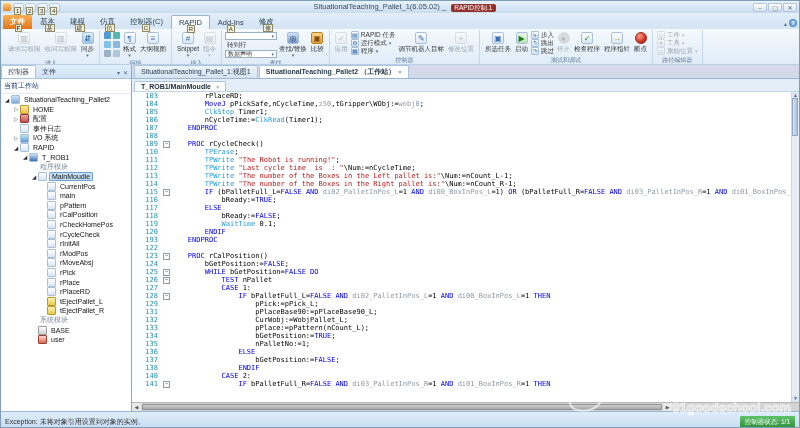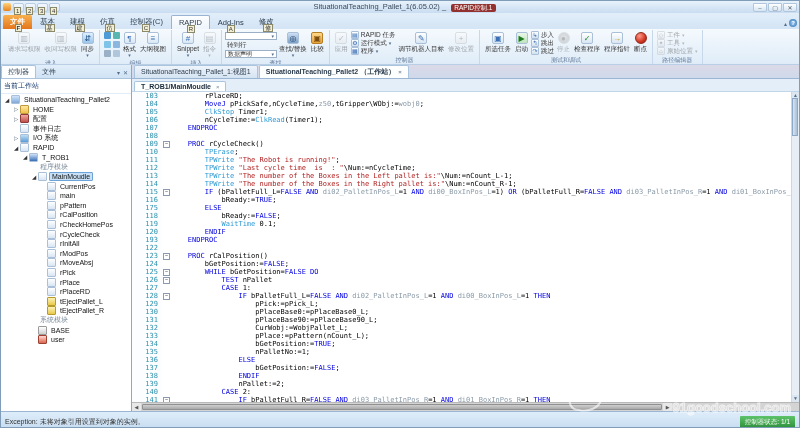--- a/index.html
+++ b/index.html
@@ -619,21 +619,21 @@
               <span class="num">115</span>
               <span class="fold"><span class="fbox">−</span></span>
               <span class="src"><span class="tk-p">        </span><span class="tk-k">IF</span><span class="tk-p"> (bPalletFull_L=</span><span class="tk-k">FALSE</span><span class="tk-p"> </span><span class="tk-k">AND</span><span class="tk-p"> </span><span class="tk-g">di02_PalletInPos_L</span><span class="tk-p">=1 </span><span class="tk-k">AND</span><span class="tk-p"> </span><span class="tk-g">di00_BoxInPos_L</span><span class="tk-p">=1) </span><span class="tk-k">OR</span><span class="tk-p"> (bPalletFull_R=</span><span class="tk-k">FALSE</span><span class="tk-p"> </span><span class="tk-k">AND</span><span class="tk-p"> </span><span class="tk-g">di03_PalletInPos_R</span><span class="tk-p">=1 </span><span class="tk-k">AND</span><span class="tk-p"> </span><span class="tk-g">di01_BoxInPos_R</span><span class="tk-p">=1) </span></span>
             </div>
             <div class="cl">
               <span class="num">116</span>
               <span class="fold"></span>
               <span class="src"><span class="tk-p">            bReady:=</span><span class="tk-k">TRUE</span><span class="tk-p">;</span></span>
             </div>
             <div class="cl">
-              <span class="num">175</span>
+              <span class="num">117</span>
               <span class="fold"></span>
               <span class="src"><span class="tk-p">        </span><span class="tk-k">ELSE</span></span>
             </div>
             <div class="cl">
               <span class="num">118</span>
               <span class="fold"></span>
               <span class="src"><span class="tk-p">            bReady:=</span><span class="tk-k">FALSE</span><span class="tk-p">;</span></span>
             </div>
             <div class="cl">
               <span class="num">119</span>
@@ -684,25 +684,20 @@
               <span class="num">128</span>
               <span class="fold"><span class="fbox">−</span></span>
               <span class="src"><span class="tk-p">                </span><span class="tk-k">IF</span><span class="tk-p"> bPalletFull_L=</span><span class="tk-k">FALSE</span><span class="tk-p"> </span><span class="tk-k">AND</span><span class="tk-p"> </span><span class="tk-g">di02_PalletInPos_L</span><span class="tk-p">=1 </span><span class="tk-k">AND</span><span class="tk-p"> </span><span class="tk-g">di00_BoxInPos_L</span><span class="tk-p">=1 </span><span class="tk-k">THEN</span></span>
             </div>
             <div class="cl">
               <span class="num">129</span>
               <span class="fold"></span>
               <span class="src"><span class="tk-p">                    pPick:=pPick_L;</span></span>
             </div>
             <div class="cl">
-              <span class="num">130</span>
-              <span class="fold"></span>
-              <span class="src"><span class="tk-p">                    pPlaceBase0:=pPlaceBase0_L;</span></span>
-            </div>
-            <div class="cl">
               <span class="num">131</span>
               <span class="fold"></span>
               <span class="src"><span class="tk-p">                    pPlaceBase90:=pPlaceBase90_L;</span></span>
             </div>
             <div class="cl">
               <span class="num">132</span>
               <span class="fold"></span>
               <span class="src"><span class="tk-p">                    CurWobj:=WobjPallet_L;</span></span>
             </div>
             <div class="cl">
@@ -727,25 +722,20 @@
             </div>
             <div class="cl">
               <span class="num">137</span>
               <span class="fold"></span>
               <span class="src"><span class="tk-p">                    bGetPosition:=</span><span class="tk-k">FALSE</span><span class="tk-p">;</span></span>
             </div>
             <div class="cl">
               <span class="num">138</span>
               <span class="fold"></span>
               <span class="src"><span class="tk-p">                </span><span class="tk-k">ENDIF</span></span>
-            </div>
-            <div class="cl">
-              <span class="num">139</span>
-              <span class="fold"></span>
-              <span class="src"><span class="tk-p">                nPallet:=2;</span></span>
             </div>
             <div class="cl">
               <span class="num">140</span>
               <span class="fold"></span>
               <span class="src"><span class="tk-p">            </span><span class="tk-k">CASE</span><span class="tk-p"> 2:</span></span>
             </div>
             <div class="cl">
               <span class="num">141</span>
               <span class="fold"><span class="fbox">−</span></span>
               <span class="src"><span class="tk-p">                </span><span class="tk-k">IF</span><span class="tk-p"> bPalletFull_R=</span><span class="tk-k">FALSE</span><span class="tk-p"> </span><span class="tk-k">AND</span><span class="tk-p"> </span><span class="tk-g">di03_PalletInPos_R</span><span class="tk-p">=1 </span><span class="tk-k">AND</span><span class="tk-p"> </span><span class="tk-g">di01_BoxInPos_R</span><span class="tk-p">=1 </span><span class="tk-k">THEN</span></span>

